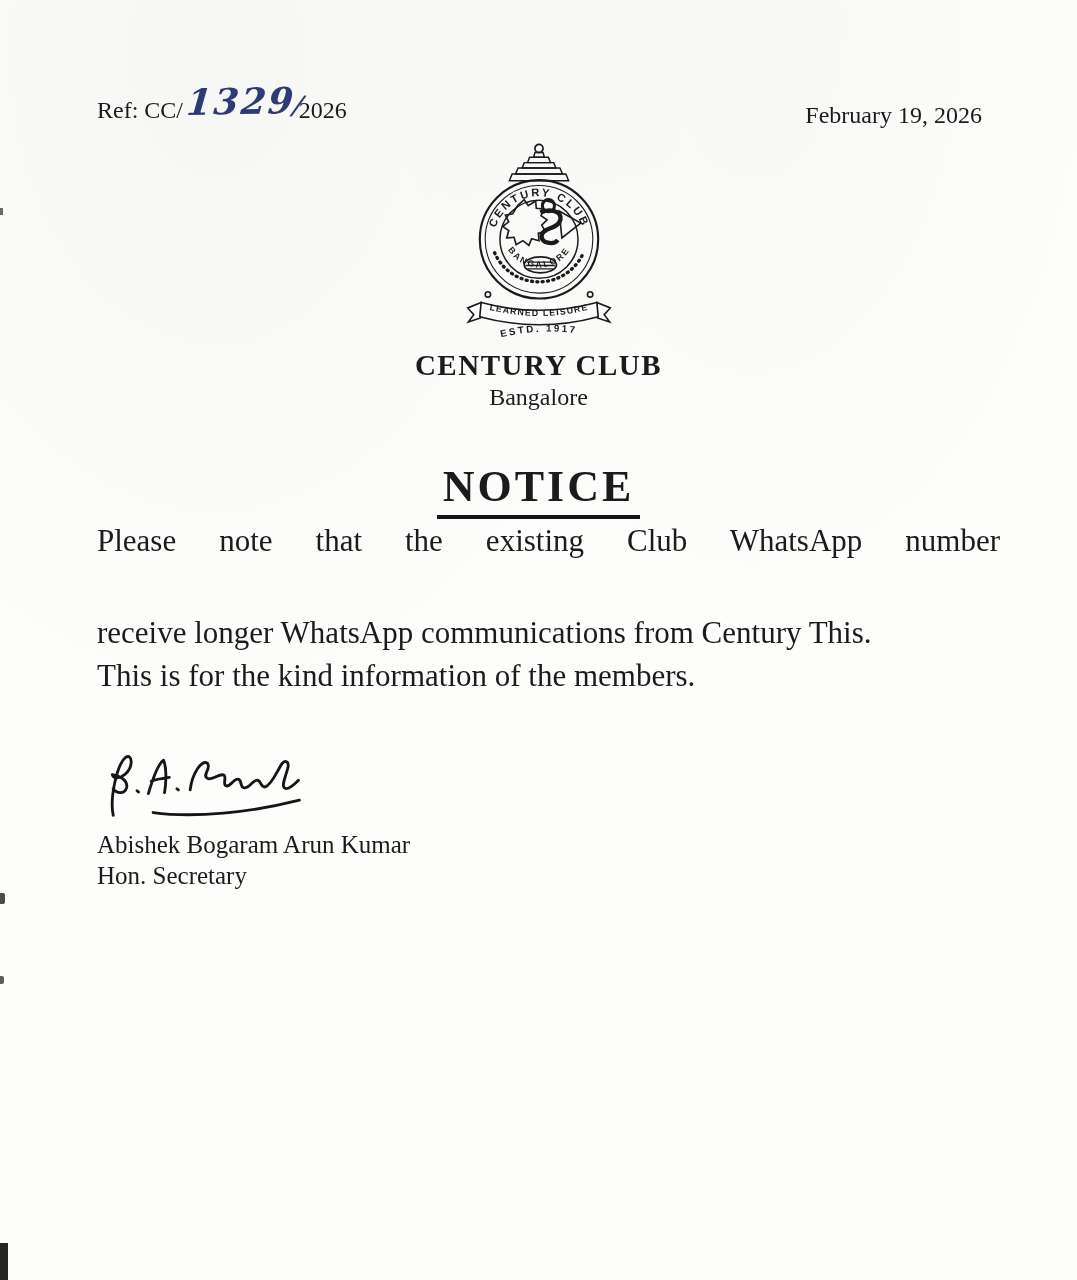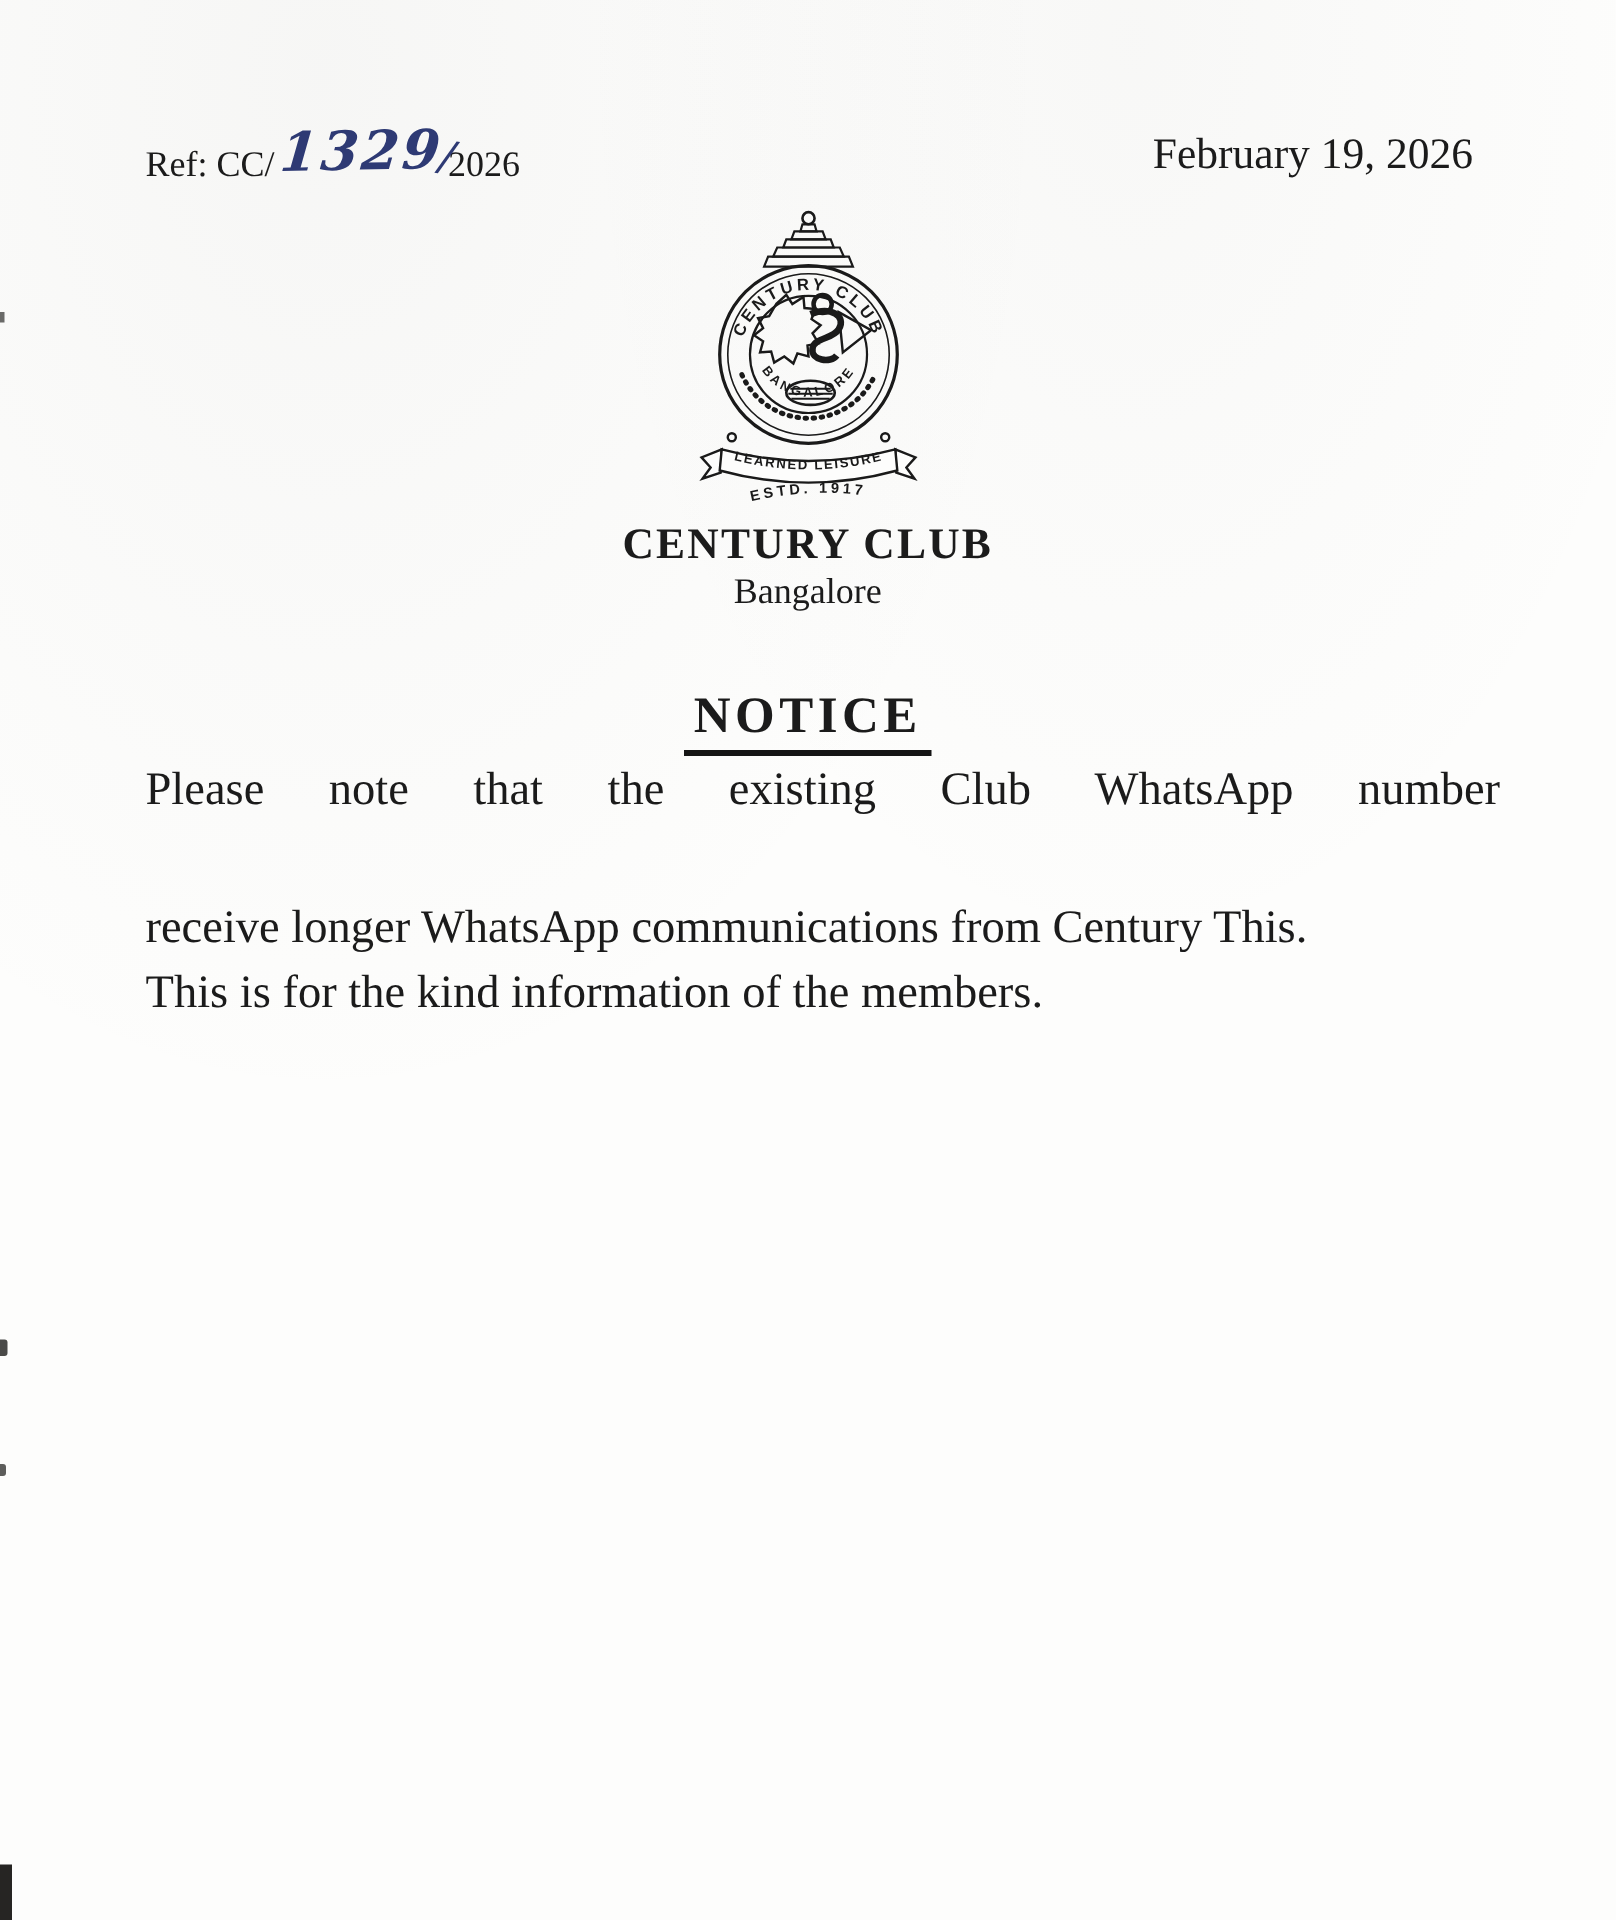--- a/index.html
+++ b/index.html
@@ -31,31 +31,31 @@
     color: #2e3a74; letter-spacing: 2px;
     display: inline-block; transform: skewX(-6deg) rotate(-1deg);
     position: relative; top: -4px; margin: 0 -2px 0 4px;
     font-family: "DejaVu Serif", serif;
   }
   .hand-slash {
     color: #2e3a74; font-size: 34px; font-style: italic; font-weight: bold;
     display: inline-block; transform: rotate(8deg); position: relative; top: -1px;
     margin-right: -4px;
   }
-  .date-line { font-size: 29px; margin-top: 3px; }
+  .date-line { font-size: 24px; margin-top: 18px; }
 
   
   .logo-block { text-align: center; margin-top: 12px; }
   .org-name { font-size: 29px; font-weight: bold; letter-spacing: 1.5px; margin-top: 2px; }
   .org-city { font-size: 24px; margin-top: 2px; }
 
   
   .title-wrap { text-align: center; margin-top: 50px; }
   .notice-title {
-    display: inline-block; font-size: 34px; font-weight: bold;
+    display: inline-block; font-size: 44px; font-weight: bold;
     letter-spacing: 3px; border-bottom: 4px solid #151515; padding: 0 6px 3px 6px;
   }
 
   
   .body-text { margin: 0 77px 0 97px; font-size: 31px; line-height: 43px; }
   .salutation { margin-top: 46px; }
   .para { }
   .para-line-just { text-align: justify; text-align-last: justify; }
   .para2 { margin-top: 49px; }
   .para3 { }
@@ -161,19 +161,37 @@
       <div class="para-line-just">Please note that the existing Club WhatsApp number</div>
     </div>
 
     <div class="para para2">
       <div><span>receive longer </span><span class="bold">WhatsApp</span><span> communications from Century This.</span></div>
     </div>
 
     <div class="para para3">This is for the kind information of the members.</div>
   </div>
 
+  <div class="sig-block">
+    <svg class="sig-svg" width="228" height="76" viewBox="0 0 240 80">
+      <g stroke="#161616" stroke-width="3" fill="none" stroke-linecap="round" stroke-linejoin="round">
+
+        <path d="M 15,72 C 11,54 19,18 28,11 C 35,6 37,21 27,29 C 21,34 15,33 14,29 C 21,30 31,35 29,43 C 27,50 18,49 15,44"></path>
+        <path d="M 40,46 l 1.6,1.4"></path>
+
+        <path d="M 52,49 C 57,32 63,17 68,14 C 71,21 71,36 69,48 M 55,36 C 60,34 67,33 74,32"></path>
+        <path d="M 82,44 l 1.6,1.2"></path>
+
+        <path d="M 96,45 C 98,28 108,13 114,17 C 119,22 108,30 114,33 C 120,36 128,26 132,30 C 134,33 130,40 134,41 C 139,42 142,32 147,34 C 151,36 148,43 153,43 C 159,43 162,34 167,35 C 171,36 170,43 175,42 C 182,40 188,24 193,17 C 196,14 200,15 199,21 C 197,30 192,40 195,43 C 198,46 205,40 210,35"></path>
+
+        <path d="M 57,69 C 100,75 160,69 211,56"></path>
+      </g>
+    </svg>
+    <div class="sig-name">Abishek Bogaram Arun Kumar</div>
+    <div class="sig-title">Hon. Secretary</div>
+  </div>
 
 </div>
 
 <div class="artifact a1"></div>
 <div class="artifact a2"></div>
 <div class="artifact a3"></div>
 <div class="artifact a4"></div>
 
 </body></html>

